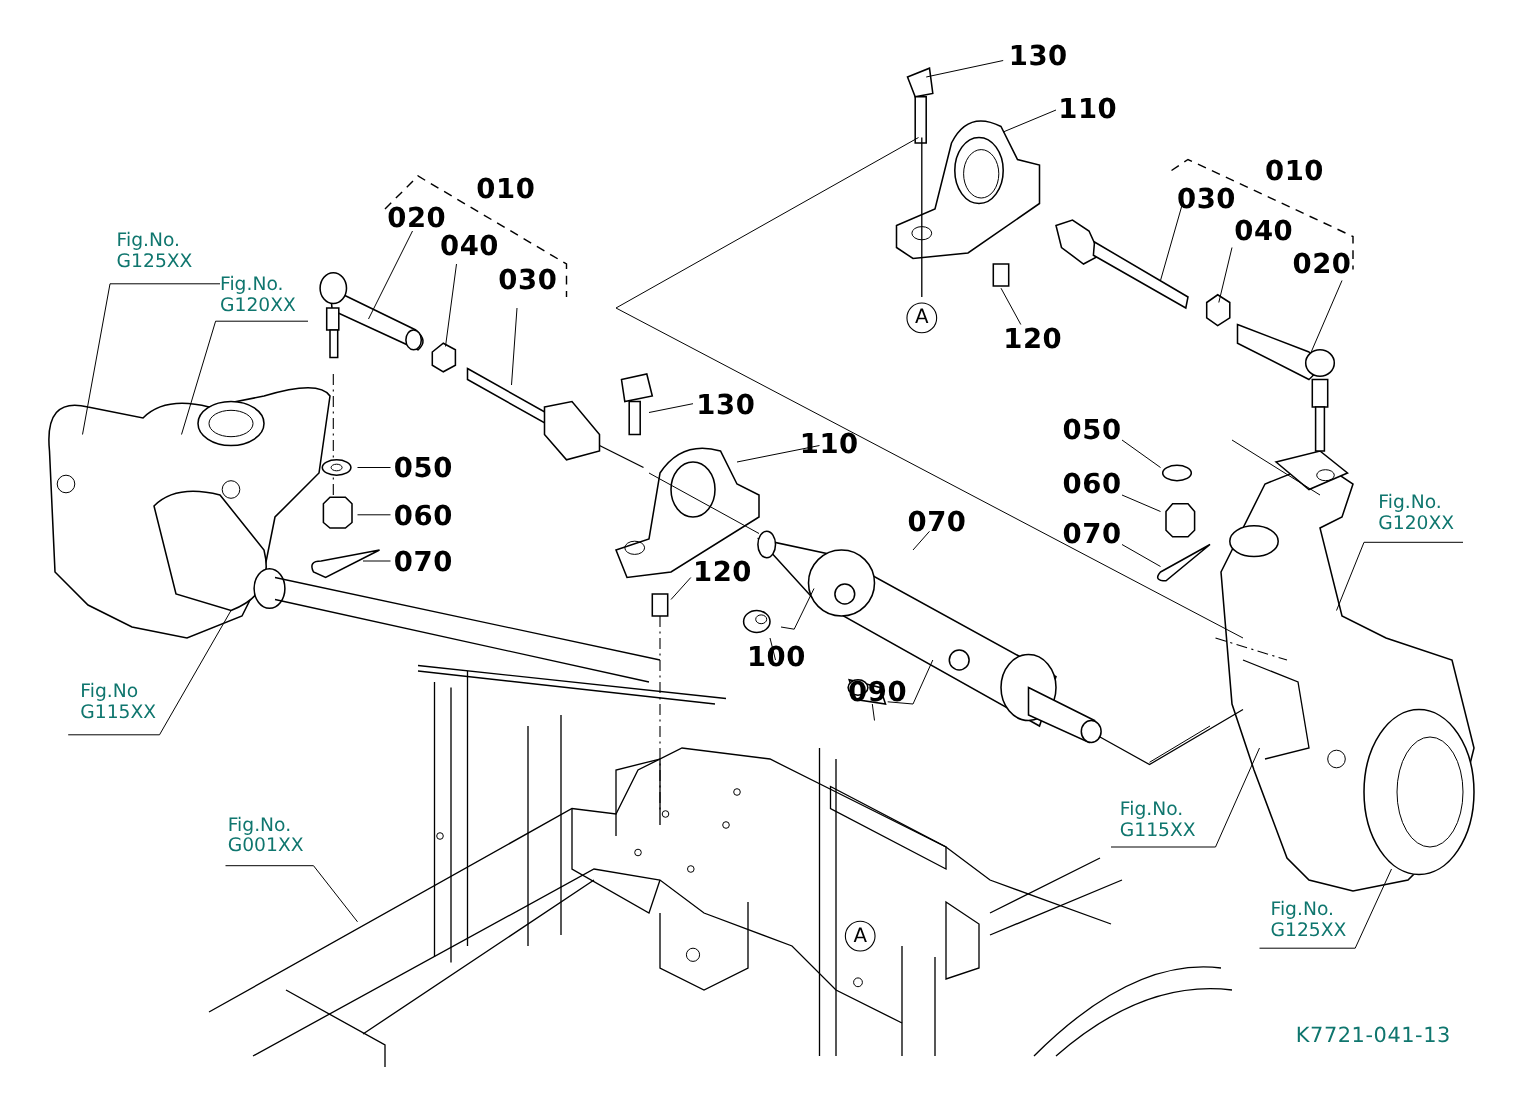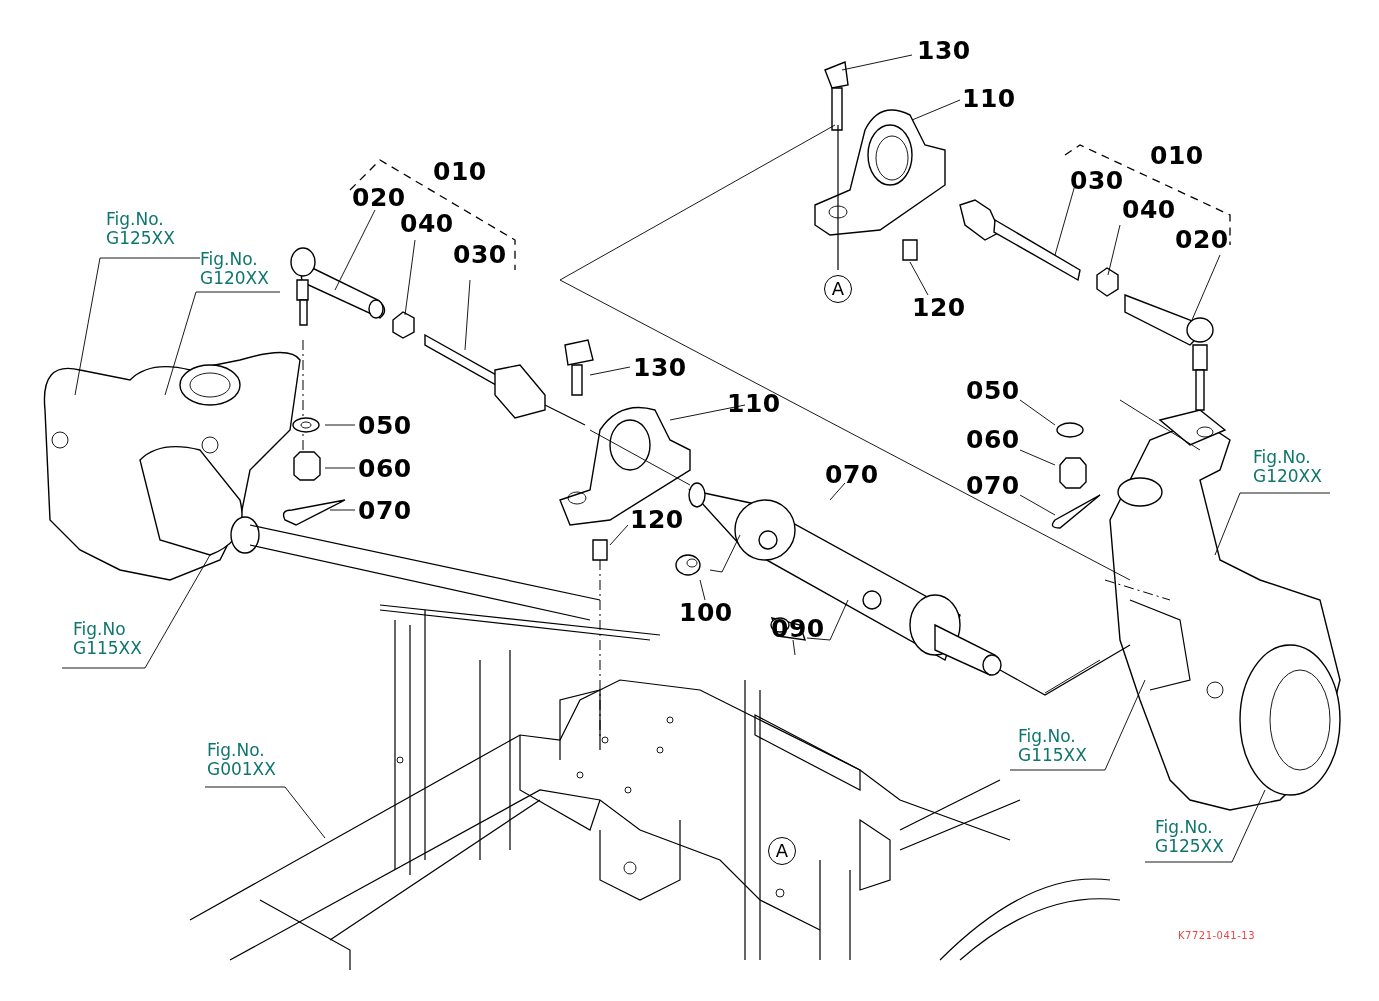--- a/index.html
+++ b/index.html
@@ -8,22 +8,22 @@
   #diagram { position: absolute; left: 0; top: 0; width: 1379px; height: 1001px; }
   .ln { stroke: #000; stroke-width: 1.2; fill: none; }
   .thin { stroke: #000; stroke-width: 0.9; fill: none; }
   .part { stroke: #000; stroke-width: 1.4; fill: #fff; }
   .dash { stroke: #000; stroke-width: 1; fill: none; stroke-dasharray: 10 4 2 4; }
   .dashed { stroke: #000; stroke-width: 1.3; fill: none; stroke-dasharray: 8 6; }
   .lbl { position: absolute; font-family: "DejaVu Sans", sans-serif; font-size: 25px;
          color: #000; line-height: 1; white-space: nowrap; letter-spacing: 0.5px; font-weight: bold; }
   .fig { position: absolute; font-family: "DejaVu Sans", sans-serif; font-size: 17px;
          color: #0f766e; line-height: 19px; white-space: pre; }
-  .code { position: absolute; font-family: "DejaVu Sans", sans-serif; font-size: 10px;
-          color: #ef4444; letter-spacing: 0.5px; }
+  .code { position: absolute; font-family: "DejaVu Sans", sans-serif; font-size: 19px;
+          color: #0f766e; letter-spacing: 0.5px; }
   .circ { position: absolute; width: 26px; height: 26px; border: 1.5px solid #000;
           border-radius: 50%; text-align: center; font-size: 18px; line-height: 26px;
           font-family: "DejaVu Sans", sans-serif; }
 </style>
 </head>
 <body>
 
 <svg id="diagram" viewBox="0 0 1379 1001">
 
   <g>
@@ -201,21 +201,21 @@
 <div class="lbl" style="left:352px;top:185px;">020</div>
 <div class="lbl" style="left:400px;top:211px;">040</div>
 <div class="lbl" style="left:453px;top:242px;">030</div>
 <div class="lbl" style="left:633px;top:355px;">130</div>
 <div class="lbl" style="left:727px;top:391px;">110</div>
 <div class="lbl" style="left:358px;top:413px;">050</div>
 <div class="lbl" style="left:358px;top:456px;">060</div>
 <div class="lbl" style="left:358px;top:498px;">070</div>
 <div class="lbl" style="left:630px;top:507px;">120</div>
 <div class="lbl" style="left:825px;top:462px;">070</div>
-<div class="lbl" style="left:679px;top:600px;">100</div>
+<div class="lbl" style="left:679px;top:584px;">100</div>
 <div class="lbl" style="left:771px;top:616px;">090</div>
 <div class="lbl" style="left:966px;top:378px;">050</div>
 <div class="lbl" style="left:966px;top:427px;">060</div>
 <div class="lbl" style="left:966px;top:473px;">070</div>
 
 <div class="fig" style="left:106px;top:210px;">Fig.No.
 G125XX</div>
 <div class="fig" style="left:200px;top:250px;">Fig.No.
 G120XX</div>
 <div class="fig" style="left:73px;top:620px;">Fig.No

